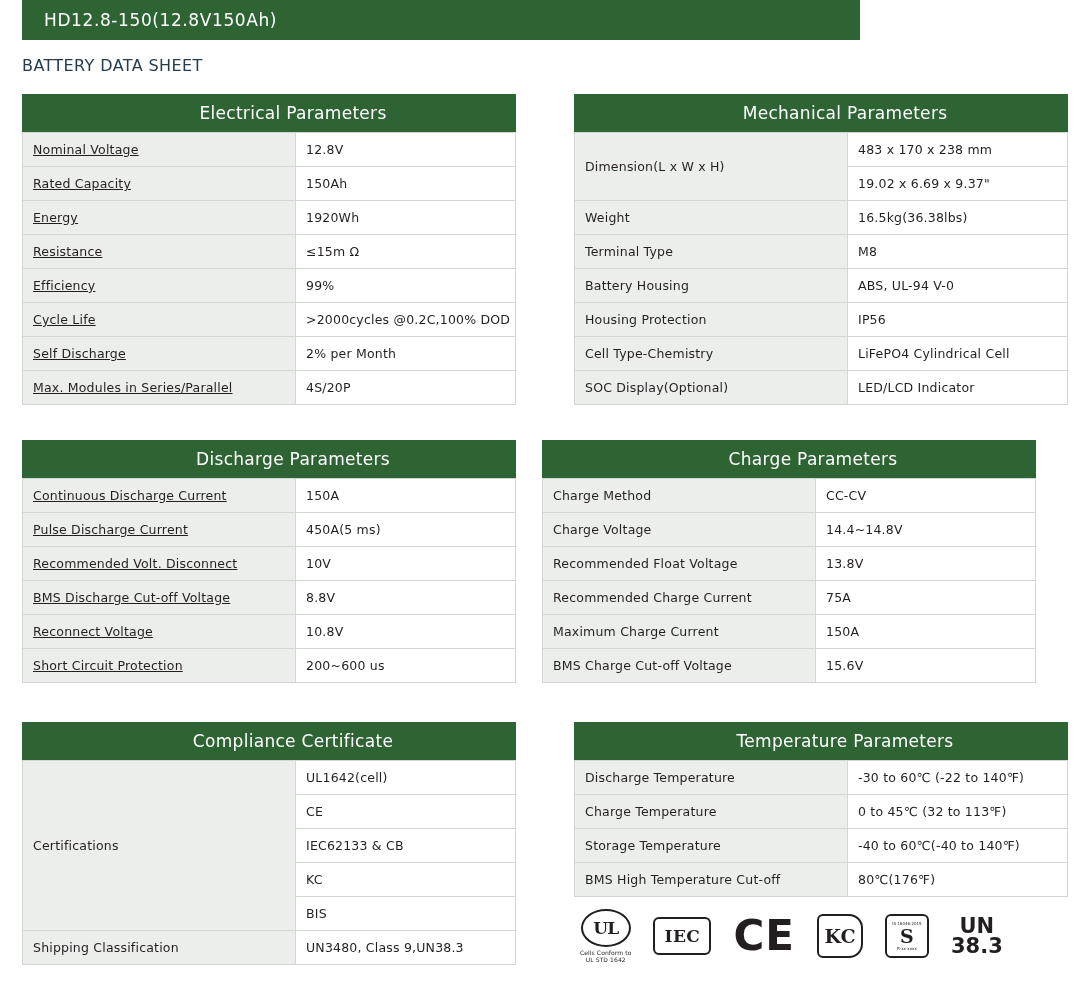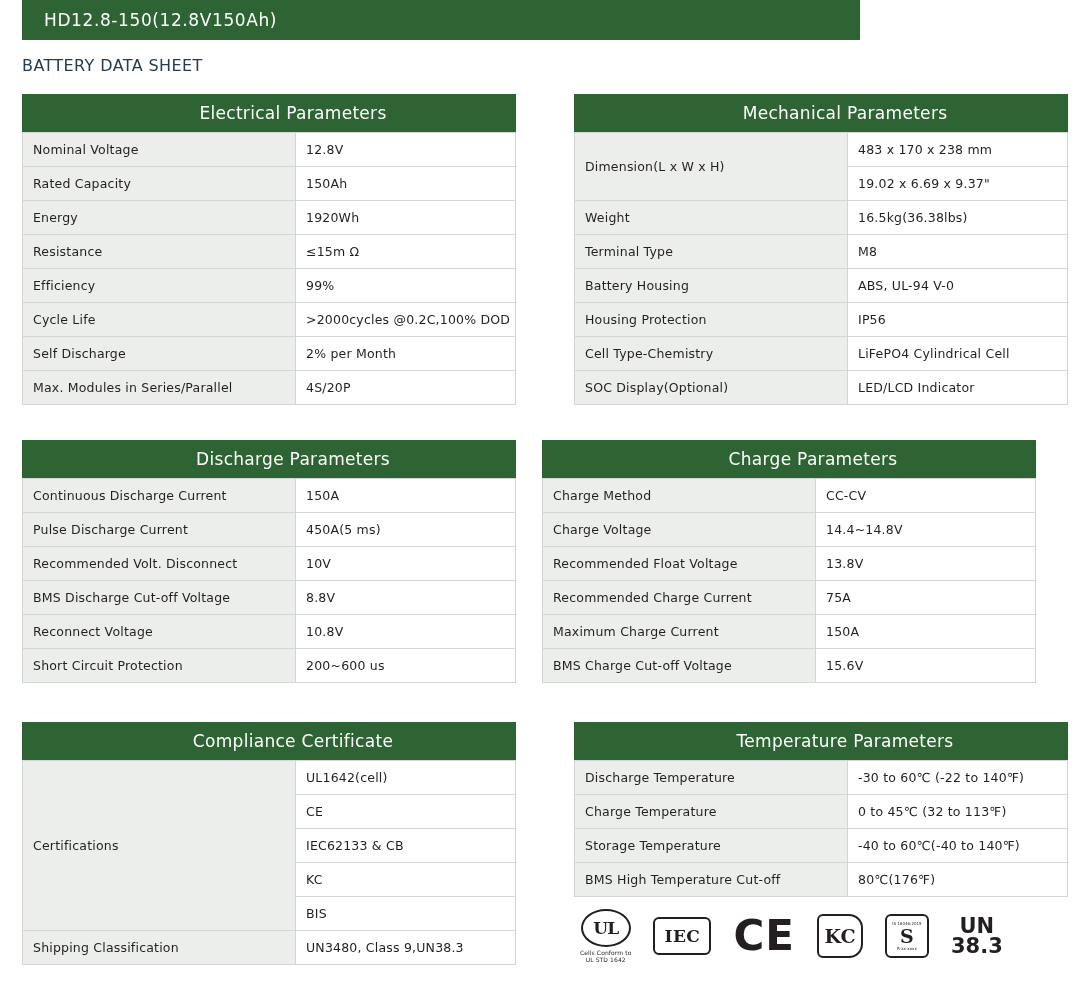--- a/index.html
+++ b/index.html
@@ -76,23 +76,23 @@
   }
   table.ptable td.k {
     background: #eceeec;
     width: 252px;
   }
   table.ptable td.v {
     background: #ffffff;
   }
 
   
-  .w-elec td.k { width: 252px; }
+  .w-elec td.k { width: 252px; text-decoration: underline; }
   .w-mech td.k { width: 252px; }
-  .w-dis  td.k { width: 250px; }
+  .w-dis  td.k { width: 250px; text-decoration: underline; }
   .w-chg  td.k { width: 252px; }
   .w-comp td.k { width: 252px; }
   .w-temp td.k { width: 252px; }
 
   
   #card-electrical   { left: 22px;  top: 94px; }
   #card-mechanical   { left: 574px; top: 94px; }
   #card-discharge    { left: 22px;  top: 440px; }
   #card-charge       { left: 542px; top: 440px; }
   #card-compliance   { left: 22px;  top: 722px; }

